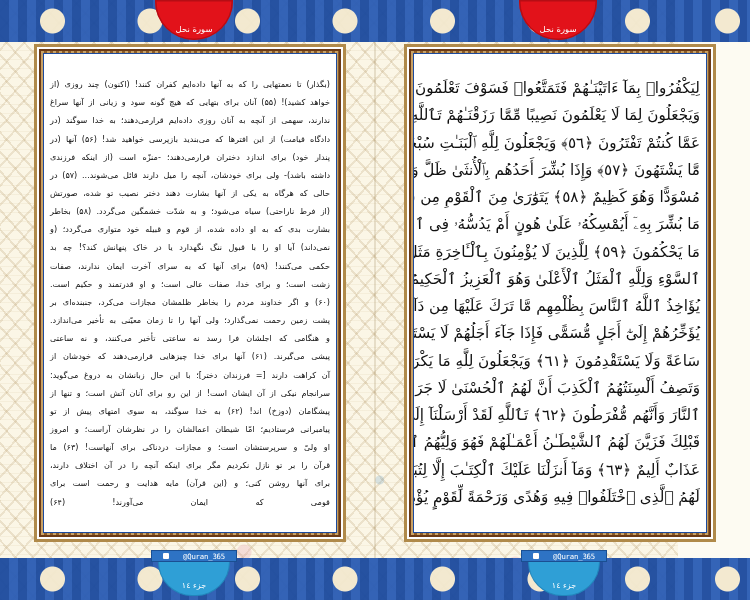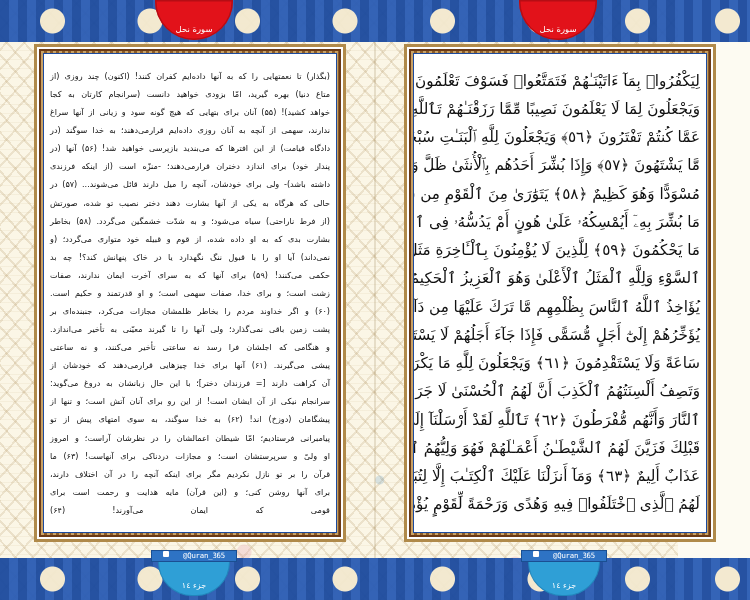--- a/index.html
+++ b/index.html
@@ -90,21 +90,21 @@
     width:100%;height:100%;box-sizing:border-box;
     border:2.5px solid #6b3a16;
     background:
       repeating-linear-gradient(90deg,#c8a165 0 3px,#8c5c28 3px 6px);
     padding:2px;
   }
   .page-inner2{
     width:100%;height:100%;box-sizing:border-box;
     border:1.5px solid #1b4a9e;
     background:#fff;
-    padding:13px 6px;
+    padding:21px 6px;
     display:flex;flex-direction:column;
     justify-content:space-between;
     overflow:hidden;
   }
 
   
   .ar-line, .fa-line{
     direction:rtl;text-align:justify;text-align-last:justify;
     color:#111;white-space:nowrap;
   }
@@ -123,21 +123,21 @@
 
   
   .badge{
     position:absolute;bottom:4px;width:86px;height:46px;z-index:7;
     display:flex;flex-direction:column;align-items:center;
   }
   .badge.left{left:151px;}
   .badge.right{left:521px;}
   .badge-top{
     width:86px;height:12px;background:#2e73c4;
-    display:flex;align-items:flex-start;justify-content:center;gap:14px;
+    display:flex;align-items:center;justify-content:center;gap:14px;
     border:.5px solid #1a4f92;box-sizing:border-box;
   }
   .badge-top .tg{
     width:6px;height:6px;background:#fff;border-radius:1px;flex:none;
   }
   .badge-top .hl{
     color:#fff;font-size:7.3px;font-family:"DejaVu Sans Mono",monospace;
     letter-spacing:-.2px;white-space:nowrap;
   }
   .badge-body{
@@ -175,34 +175,33 @@
 
   <div class="dome left">
     <span>سورة نحل</span>
   </div>
 
   <div class="page left">
     <div class="page-inner1">
       <div class="page-inner2">
         <div class="fa-col" id="fa-col">
             <div class="fa-line">(بگذار) تا نعمتهایی را که به آنها داده‌ایم کفران کنند! (اکنون) چند روزی (از</div>
-            <div class="fa-line">متاع دنیا) بهره گیرید، امّا بزودی خواهید دانست (سرانجام کارتان به کجا</div>
             <div class="fa-line">خواهد کشید)! (۵۵) آنان برای بتهایی که هیچ گونه سود و زیانی از آنها سراغ</div>
             <div class="fa-line">ندارند، سهمی از آنچه به آنان روزی داده‌ایم قرارمی‌دهند؛ به خدا سوگند (در</div>
             <div class="fa-line">دادگاه قیامت) از این افترها که می‌بندید بازپرسی خواهید شد! (۵۶) آنها (در</div>
             <div class="fa-line">پندار خود) برای اندازد دختران قرارمی‌دهند؛ -منزّه است (از اینکه فرزندی</div>
             <div class="fa-line">داشته باشد)- ولی برای خودشان، آنچه را میل دارند قائل می‌شوند... (۵۷) در</div>
             <div class="fa-line">حالی که هرگاه به یکی از آنها بشارت دهند دختر نصیب تو شده، صورتش</div>
             <div class="fa-line">(از فرط ناراحتی) سیاه می‌شود؛ و به شدّت خشمگین می‌گردد. (۵۸) بخاطر</div>
             <div class="fa-line">بشارت بدی که به او داده شده، از قوم و قبیله خود متواری می‌گردد؛ (و</div>
             <div class="fa-line">نمی‌داند) آیا او را با قبول ننگ نگهدارد یا در خاک پنهانش کند؟! چه بد</div>
             <div class="fa-line">حکمی می‌کنند! (۵۹) برای آنها که به سرای آخرت ایمان ندارند، صفات</div>
-            <div class="fa-line">زشت است؛ و برای خدا، صفات سهمی است؛ و او قدرتمند و حکیم است.</div>
+            <div class="fa-line">زشت است؛ و برای خدا، صفات عالی است؛ و او قدرتمند و حکیم است.</div>
             <div class="fa-line">(۶۰) و اگر خداوند مردم را بخاطر ظلمشان مجازات می‌کرد، جنبنده‌ای بر</div>
-            <div class="fa-line">پشت زمین باقی نمی‌گذارد؛ ولی آنها را تا گیرند معیّنی به تأخیر می‌اندازد.</div>
+            <div class="fa-line">پشت زمین رحمت نمی‌گذارد؛ ولی آنها را تا زمان معیّنی به تأخیر می‌اندازد.</div>
             <div class="fa-line">و هنگامی که اجلشان فرا رسد نه ساعتی تأخیر می‌کنند، و نه ساعتی</div>
             <div class="fa-line">پیشی می‌گیرند. (۶۱) آنها برای خدا چیزهایی قرارمی‌دهند که خودشان از</div>
             <div class="fa-line">آن کراهت دارند [= فرزندان دختر]؛ با این حال زبانشان به دروغ می‌گوید:</div>
             <div class="fa-line">سرانجام نیکی از آن ایشان است! از این رو برای آنان آتش است؛ و تنها از</div>
             <div class="fa-line">پیشگامان (دوزخ) اند! (۶۲) به خدا سوگند، به سوی امتهای پیش از تو</div>
             <div class="fa-line">پیامبرانی فرستادیم؛ امّا شیطان اعمالشان را در نظرشان آراست؛ و امروز</div>
             <div class="fa-line">او ولیّ و سرپرستشان است؛ و مجازات دردناکی برای آنهاست! (۶۳) ما</div>
             <div class="fa-line">قرآن را بر تو نازل نکردیم مگر برای اینکه آنچه را در آن اختلاف دارند،</div>
             <div class="fa-line">برای آنها روشن کنی؛ و (این قرآن) مایه هدایت و رحمت است برای</div>
             <div class="fa-line">قومی که ایمان می‌آورند! (۶۴)</div>

